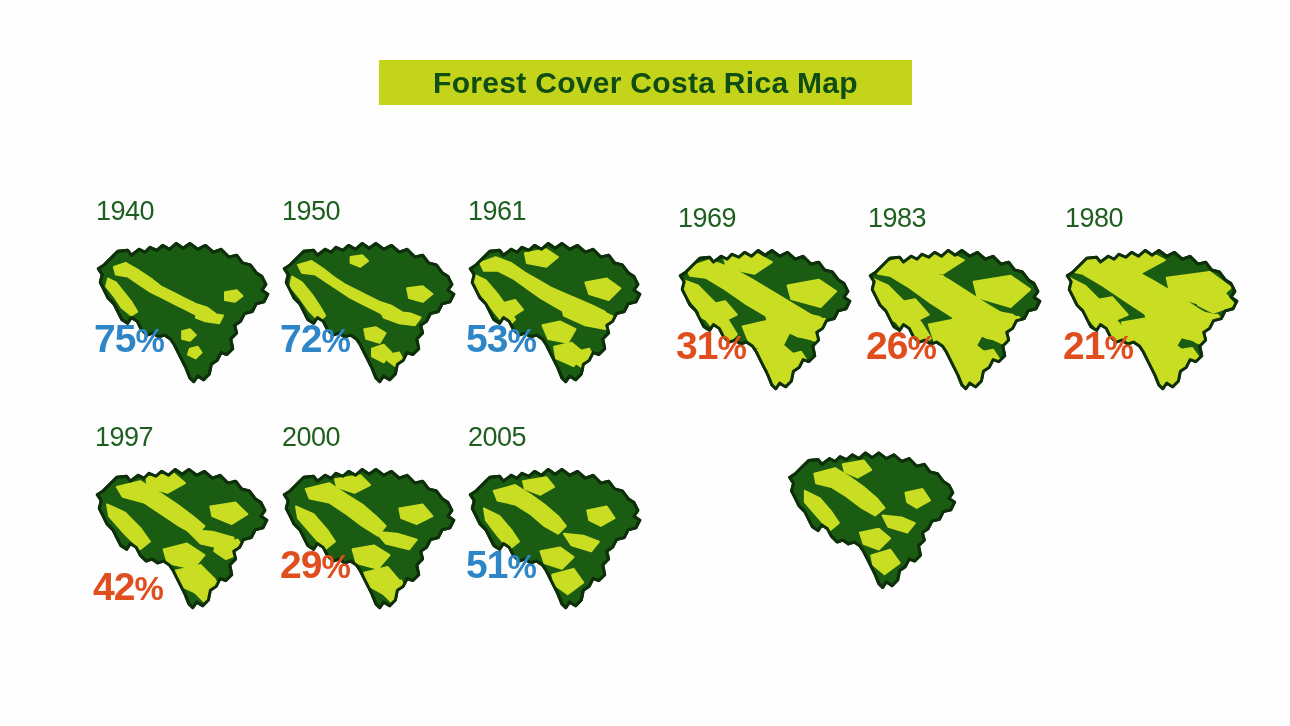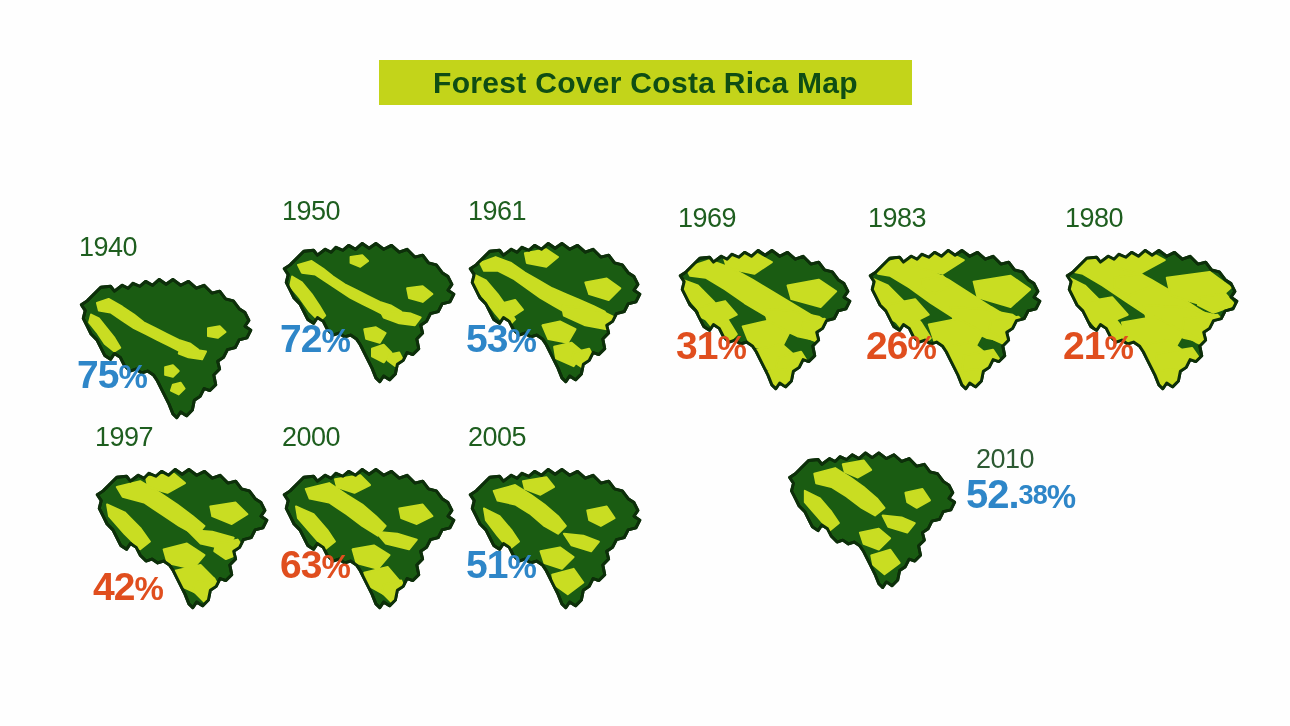--- a/index.html
+++ b/index.html
@@ -120,21 +120,21 @@
   #pct-2010 .sign { font-size: 33px; }
 </style>
 </head>
 <body>
 
 <div id="title-banner">
   <span id="title-text">Forest Cover Costa Rica Map</span>
 </div>
 
 <div id="maps-container">
-    <div class="map-panel" style="left: 69px; top: 196px; margin-top: 36px;">
+    <div class="map-panel" style="left: 86px; top: 196px;">
       <div class="year-label">1940</div>
       <svg class="map-svg" viewBox="0 0 200 195">
         <defs>
           <clipPath id="clip-1940">
             <path d="M 22,38 L 30,30 L 40,29 L 44,34 L 52,28 L 58,31 L 63,26 L 70,29 L 76,24 L 83,28 L 90,22 L 97,27 L 104,22 L 112,28 L 120,24 L 128,31 L 136,28 L 144,36 L 152,34 L 158,42 L 166,44 L 172,52 L 178,56 L 182,64 L 178,70 L 184,74 L 180,82 L 172,84 L 168,92 L 160,94 L 156,102 L 150,106 L 152,114 L 146,120 L 148,130 L 142,136 L 136,134 L 132,142 L 126,146 L 124,156 L 118,162 L 112,158 L 108,164 L 104,160 L 100,150 L 96,142 L 92,134 L 88,126 L 84,120 L 78,116 L 72,118 L 66,114 L 60,116 L 54,110 L 50,102 L 44,98 L 40,104 L 34,100 L 30,92 L 26,84 L 20,78 L 16,70 L 12,62 L 14,54 L 10,48 L 16,44 Z"></path>
           </clipPath>
         </defs>
         <path d="M 22,38 L 30,30 L 40,29 L 44,34 L 52,28 L 58,31 L 63,26 L 70,29 L 76,24 L 83,28 L 90,22 L 97,27 L 104,22 L 112,28 L 120,24 L 128,31 L 136,28 L 144,36 L 152,34 L 158,42 L 166,44 L 172,52 L 178,56 L 182,64 L 178,70 L 184,74 L 180,82 L 172,84 L 168,92 L 160,94 L 156,102 L 150,106 L 152,114 L 146,120 L 148,130 L 142,136 L 136,134 L 132,142 L 126,146 L 124,156 L 118,162 L 112,158 L 108,164 L 104,160 L 100,150 L 96,142 L 92,134 L 88,126 L 84,120 L 78,116 L 72,118 L 66,114 L 60,116 L 54,110 L 50,102 L 44,98 L 40,104 L 34,100 L 30,92 L 26,84 L 20,78 L 16,70 L 12,62 L 14,54 L 10,48 L 16,44 Z" fill="#1a5c12" stroke="#0d2f0a" stroke-width="3" stroke-linejoin="round"></path>
         <g clip-path="url(#clip-1940)">
           <path d="M 26,46 L 38,42 L 52,50 L 64,58 L 74,66 L 86,72 L 98,78 L 110,84 L 122,88 L 130,94 L 124,100 L 112,96 L 100,90 L 88,84 L 76,78 L 64,72 L 52,64 L 40,56 L 28,54 Z" fill="#c9dd22" stroke="#c9dd22" stroke-width="2" stroke-linejoin="round"></path>
@@ -314,21 +314,21 @@
           <path d="M 22,60 L 40,68 L 54,84 L 62,96 L 52,104 L 38,88 L 24,72 Z" fill="#c9dd22" stroke="#c9dd22" stroke-width="2" stroke-linejoin="round"></path>
           <path d="M 104,86 L 126,88 L 146,94 L 138,104 L 114,98 Z" fill="#c9dd22" stroke="#c9dd22" stroke-width="2" stroke-linejoin="round"></path>
           <path d="M 80,104 L 102,100 L 118,110 L 106,124 L 84,118 Z" fill="#c9dd22" stroke="#c9dd22" stroke-width="2" stroke-linejoin="round"></path>
           <path d="M 92,128 L 116,122 L 128,136 L 112,150 L 94,140 Z" fill="#c9dd22" stroke="#c9dd22" stroke-width="2" stroke-linejoin="round"></path>
           <path d="M 128,62 L 152,58 L 162,70 L 146,78 L 130,72 Z" fill="#c9dd22" stroke="#c9dd22" stroke-width="2" stroke-linejoin="round"></path>
           <path d="M 62,32 L 88,28 L 98,38 L 82,46 L 64,40 Z" fill="#c9dd22" stroke="#c9dd22" stroke-width="2" stroke-linejoin="round"></path>
           <path d="M 112,140 L 130,136 L 136,150 L 120,158 L 110,148 Z" fill="#c9dd22" stroke="#c9dd22" stroke-width="2" stroke-linejoin="round"></path>
         </g>
         <path d="M 22,38 L 30,30 L 40,29 L 44,34 L 52,28 L 58,31 L 63,26 L 70,29 L 76,24 L 83,28 L 90,22 L 97,27 L 104,22 L 112,28 L 120,24 L 128,31 L 136,28 L 144,36 L 152,34 L 158,42 L 166,44 L 172,52 L 178,56 L 182,64 L 178,70 L 184,74 L 180,82 L 172,84 L 168,92 L 160,94 L 156,102 L 150,106 L 152,114 L 146,120 L 148,130 L 142,136 L 136,134 L 132,142 L 126,146 L 124,156 L 118,162 L 112,158 L 108,164 L 104,160 L 100,150 L 96,142 L 92,134 L 88,126 L 84,120 L 78,116 L 72,118 L 66,114 L 60,116 L 54,110 L 50,102 L 44,98 L 40,104 L 34,100 L 30,92 L 26,84 L 20,78 L 16,70 L 12,62 L 14,54 L 10,48 L 16,44 Z" fill="none" stroke="#0d2f0a" stroke-width="3" stroke-linejoin="round"></path>
       </svg>
-      <div class="pct-label" style="color: rgb(224, 78, 30);"><span>63</span><span class="pct-sign">%</span></div>
+      <div class="pct-label" style="color: rgb(224, 78, 30);"><span>29</span><span class="pct-sign">%</span></div>
     </div>
     <div class="map-panel" style="left: 458px; top: 422px;">
       <div class="year-label">2005</div>
       <svg class="map-svg" viewBox="0 0 200 195">
         <defs>
           <clipPath id="clip-2005">
             <path d="M 22,38 L 30,30 L 40,29 L 44,34 L 52,28 L 58,31 L 63,26 L 70,29 L 76,24 L 83,28 L 90,22 L 97,27 L 104,22 L 112,28 L 120,24 L 128,31 L 136,28 L 144,36 L 152,34 L 158,42 L 166,44 L 172,52 L 178,56 L 182,64 L 178,70 L 184,74 L 180,82 L 172,84 L 168,92 L 160,94 L 156,102 L 150,106 L 152,114 L 146,120 L 148,130 L 142,136 L 136,134 L 132,142 L 126,146 L 124,156 L 118,162 L 112,158 L 108,164 L 104,160 L 100,150 L 96,142 L 92,134 L 88,126 L 84,120 L 78,116 L 72,118 L 66,114 L 60,116 L 54,110 L 50,102 L 44,98 L 40,104 L 34,100 L 30,92 L 26,84 L 20,78 L 16,70 L 12,62 L 14,54 L 10,48 L 16,44 Z"></path>
           </clipPath>
         </defs>
         <path d="M 22,38 L 30,30 L 40,29 L 44,34 L 52,28 L 58,31 L 63,26 L 70,29 L 76,24 L 83,28 L 90,22 L 97,27 L 104,22 L 112,28 L 120,24 L 128,31 L 136,28 L 144,36 L 152,34 L 158,42 L 166,44 L 172,52 L 178,56 L 182,64 L 178,70 L 184,74 L 180,82 L 172,84 L 168,92 L 160,94 L 156,102 L 150,106 L 152,114 L 146,120 L 148,130 L 142,136 L 136,134 L 132,142 L 126,146 L 124,156 L 118,162 L 112,158 L 108,164 L 104,160 L 100,150 L 96,142 L 92,134 L 88,126 L 84,120 L 78,116 L 72,118 L 66,114 L 60,116 L 54,110 L 50,102 L 44,98 L 40,104 L 34,100 L 30,92 L 26,84 L 20,78 L 16,70 L 12,62 L 14,54 L 10,48 L 16,44 Z" fill="#1a5c12" stroke="#0d2f0a" stroke-width="3" stroke-linejoin="round"></path>
@@ -359,19 +359,13 @@
         <path d="M 36,44 L 58,38 L 74,48 L 88,58 L 102,70 L 110,80 L 100,88 L 86,80 L 70,68 L 54,58 L 38,54 Z" fill="#c9dd22" stroke="#c9dd22" stroke-width="2" stroke-linejoin="round"></path>
         <path d="M 26,62 L 42,70 L 54,84 L 62,96 L 52,104 L 40,90 L 26,74 Z" fill="#c9dd22" stroke="#c9dd22" stroke-width="2" stroke-linejoin="round"></path>
         <path d="M 108,88 L 128,90 L 142,96 L 134,106 L 114,100 Z" fill="#c9dd22" stroke="#c9dd22" stroke-width="2" stroke-linejoin="round"></path>
         <path d="M 84,106 L 104,102 L 116,112 L 104,124 L 88,118 Z" fill="#c9dd22" stroke="#c9dd22" stroke-width="2" stroke-linejoin="round"></path>
         <path d="M 96,130 L 116,124 L 126,138 L 110,150 L 98,140 Z" fill="#c9dd22" stroke="#c9dd22" stroke-width="2" stroke-linejoin="round"></path>
         <path d="M 132,64 L 150,60 L 158,72 L 144,80 L 134,74 Z" fill="#c9dd22" stroke="#c9dd22" stroke-width="2" stroke-linejoin="round"></path>
         <path d="M 66,34 L 88,30 L 96,40 L 82,48 L 68,42 Z" fill="#c9dd22" stroke="#c9dd22" stroke-width="2" stroke-linejoin="round"></path>
       </g>
       <path d="M 22,38 L 30,30 L 40,29 L 44,34 L 52,28 L 58,31 L 63,26 L 70,29 L 76,24 L 83,28 L 90,22 L 97,27 L 104,22 L 112,28 L 120,24 L 128,31 L 136,28 L 144,36 L 152,34 L 158,42 L 166,44 L 172,52 L 178,56 L 182,64 L 178,70 L 184,74 L 180,82 L 172,84 L 168,92 L 160,94 L 156,102 L 150,106 L 152,114 L 146,120 L 148,130 L 142,136 L 136,134 L 132,142 L 126,146 L 124,156 L 118,162 L 112,158 L 108,164 L 104,160 L 100,150 L 96,142 L 92,134 L 88,126 L 84,120 L 78,116 L 72,118 L 66,114 L 60,116 L 54,110 L 50,102 L 44,98 L 40,104 L 34,100 L 30,92 L 26,84 L 20,78 L 16,70 L 12,62 L 14,54 L 10,48 L 16,44 Z" fill="none" stroke="#0d2f0a" stroke-width="3" stroke-linejoin="round"></path>
     </svg>
-  <div id="label-2010">
-    <span id="year-2010">2010</span>
-    <span id="pct-2010" style="color: rgb(46, 134, 200);">
-      <span>52.</span><span class="frac">38</span><span class="sign">%</span>
-    </span>
-  </div>
 </div>
 
 </body></html>

